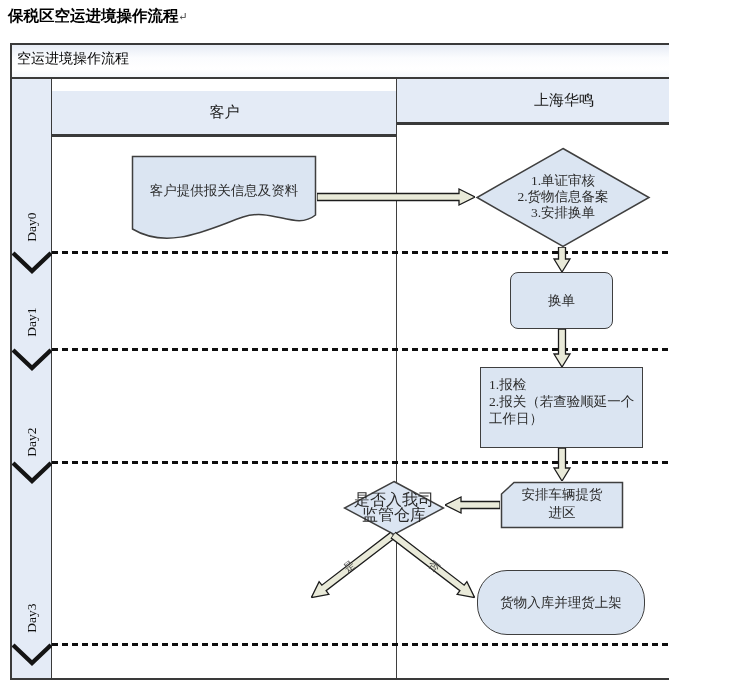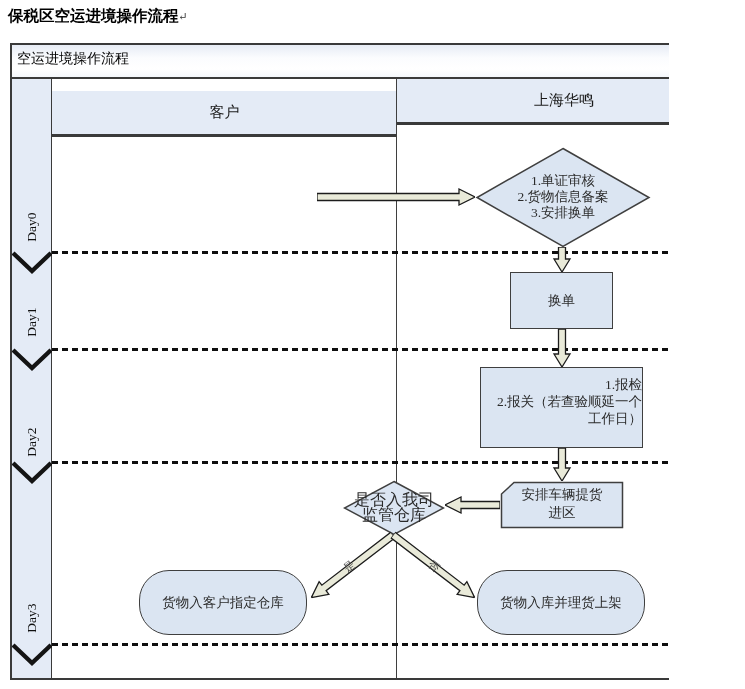--- a/index.html
+++ b/index.html
@@ -28,22 +28,22 @@
   
   .dotline{left:52px;width:679px;height:3px;
            background:repeating-linear-gradient(90deg,#0f0f0f 0 6px,transparent 6px 10px);}
   
   .chev{left:12px;width:40px;height:24px;}
   
   .day-label{left:2px;width:60px;height:16px;text-align:center;transform:rotate(-90deg);
              font-size:13.5px;color:#0f0f0f;}
   
   .shape-fill{fill:#dbe5f2;stroke:#3f3f3f;stroke-width:1.5;}
-  .box{background:#dbe5f2;border:1.4px solid #3f3f3f;box-sizing:border-box;text-align:right;}
-  .ctext{display:flex;align-items:center;justify-content:center;text-align:center;}
+  .box{background:#dbe5f2;border:1.4px solid #3f3f3f;box-sizing:border-box;}
+  .ctext{display:flex;align-items:center;justify-content:center;text-align:center;border-radius:8px;}
   .stext{font-size:13.5px;color:#2b2b2b;line-height:17px;}
   .arrow-fill{fill:#e9ead9;stroke:#1c1c1c;stroke-width:1.3;}
   .rot-label{font-size:11px;color:#4a4a4a;width:14px;height:14px;text-align:center;}
   .round{border-radius:30px;}
 </style>
 </head>
 <body>
 
 <div id="page">
 
@@ -78,20 +78,26 @@
     </svg>
   <svg class="abs chev" style="top:643px;" viewBox="0 0 40 24">
     <polyline points="1,2 20,20 39,2" fill="none" stroke="#141414" stroke-width="4.4"></polyline>
     </svg>
 
   <div class="abs day-label" style="top:219px;">Day0</div>
   <div class="abs day-label" style="top:314px;">Day1</div>
   <div class="abs day-label" style="top:434px;">Day2</div>
   <div class="abs day-label" style="top:610px;">Day3</div>
 
+  <div class="abs" style="left:131px;top:155px;width:186px;height:90px;">
+    <svg width="186" height="90" viewBox="0 0 186 90">
+      <path class="shape-fill" d="M1.5,1.5 H184.5 V60 C165,76 141,52 112,62 C80,73 38,96 1.5,74 Z"></path>
+    </svg>
+    <div class="abs stext" style="left:0;top:27px;width:186px;text-align:center;">客户提供报关信息及资料</div>
+  </div>
 
   <svg class="abs" style="left:317px;top:186px;" width="158" height="22" viewBox="0 0 158 22">
     <polygon class="arrow-fill" points="0,7.5 142,7.5 142,3 158,11 142,19 142,14.5 0,14.5"></polygon>
   </svg>
 
   <div class="abs" style="left:475px;top:147px;width:176px;height:101px;">
     <svg width="176" height="101" viewBox="0 0 176 101">
       <polygon class="shape-fill" points="88,1.5 174,50.5 88,99.5 2,50.5"></polygon>
     </svg>
     <div class="abs stext" style="left:50%;top:26px;transform:translateX(-50%);white-space:nowrap;text-align:center;line-height:16px;">
@@ -149,20 +155,17 @@
 
   <svg class="abs" style="left:393px;top:524px;transform:rotate(142.5deg);transform-origin:0 11px;" width="103" height="22" viewBox="0 0 103 22">
     <polygon class="arrow-fill" points="0,7.5 87,7.5 87,3 103,11 87,19 87,14.5 0,14.5"></polygon>
   </svg>
   <svg class="abs" style="left:393px;top:524px;transform:rotate(37.5deg);transform-origin:0 11px;" width="103" height="22" viewBox="0 0 103 22">
     <polygon class="arrow-fill" points="0,7.5 87,7.5 87,3 103,11 87,19 87,14.5 0,14.5"></polygon>
   </svg>
   <div class="abs rot-label" style="left:342px;top:559px;transform:rotate(-37.5deg);">是</div>
   <div class="abs rot-label" style="left:427px;top:559px;transform:rotate(37.5deg);">否</div>
 
-  <div class="abs box round ctext stext" style="left:139px;top:570px;width:168px;height:65px;">
-      <span>货物入客户指定仓库</span>
-    </div>
   <div class="abs box round ctext stext" style="left:477px;top:570px;width:168px;height:65px;">
       <span>货物入库并理货上架</span>
     </div>
 
 </div>
 
 </body></html>

